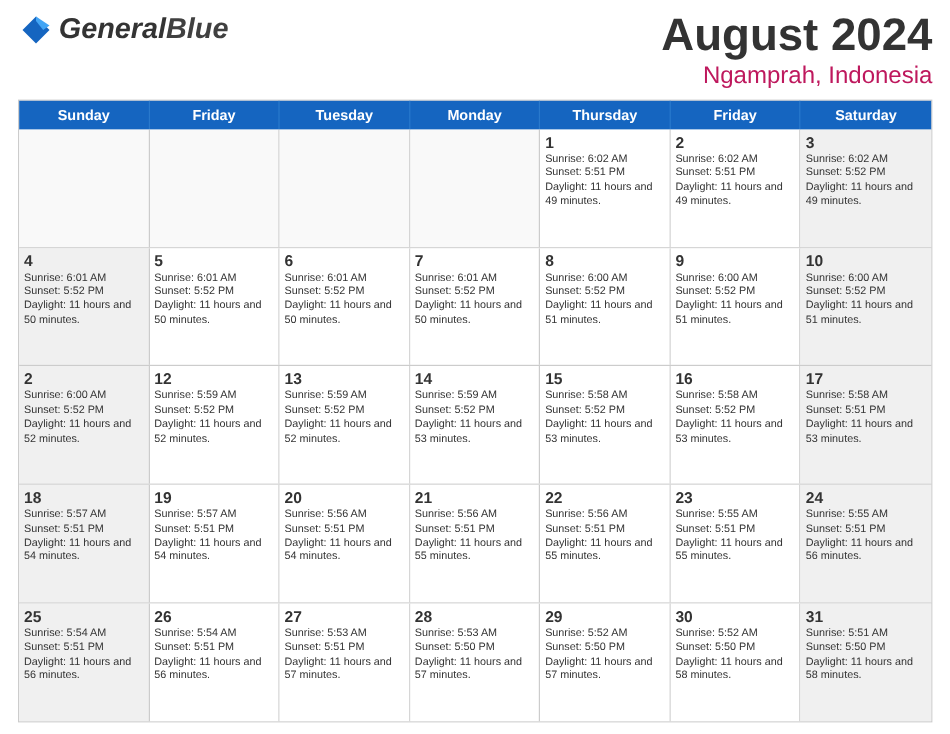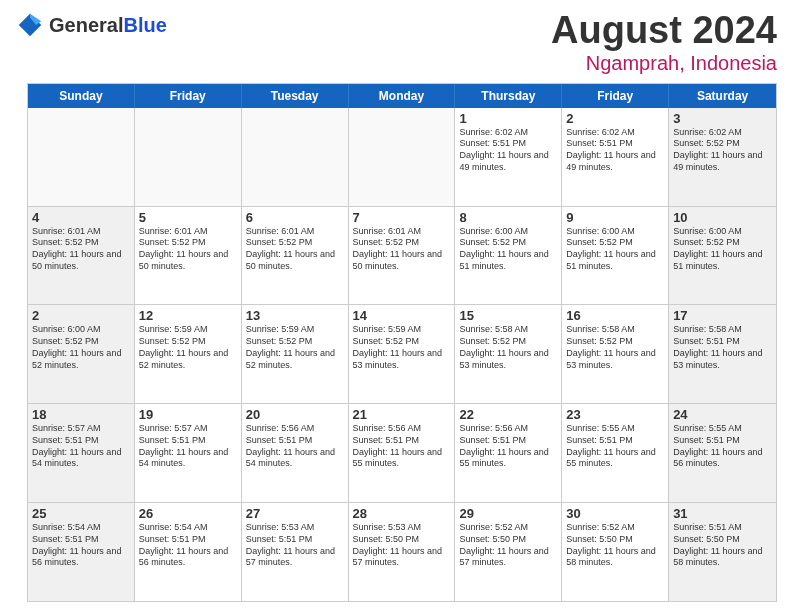--- a/index.html
+++ b/index.html
@@ -22,25 +22,26 @@
       justify-content: space-between;
       align-items: flex-start;
       margin-bottom: 8px;
     }
     .logo {
       display: flex;
       align-items: center;
       gap: 4px;
     }
     .logo-text {
-      font-size: 20px;
+      font-size: 24px;
       font-weight: bold;
+      font-style: italic;
     }
     .logo-general { color: #333; }
-    .logo-blue { color: #1d4ed8; }
+    .logo-blue { color: #404040; }
     .logo-icon {
       width: 30px;
       height: 30px;
     }
     .title-block {
       text-align: right;
     }
     .calendar-title {
       font-size: 38px;
       font-weight: bold;
@@ -49,21 +50,20 @@
     }
     .calendar-subtitle {
       font-size: 20px;
       color: #be185d;
     }
     .calendar {
       flex: 1;
       display: flex;
       flex-direction: column;
       border: 1px solid #ccc;
-      margin-left: 12px;
     }
     .calendar-header-row {
       display: grid;
       grid-template-columns: repeat(7, 1fr);
       background: #1565c0;
     }
     .calendar-header-cell {
       color: #fff;
       font-size: 12px;
       font-weight: bold;

